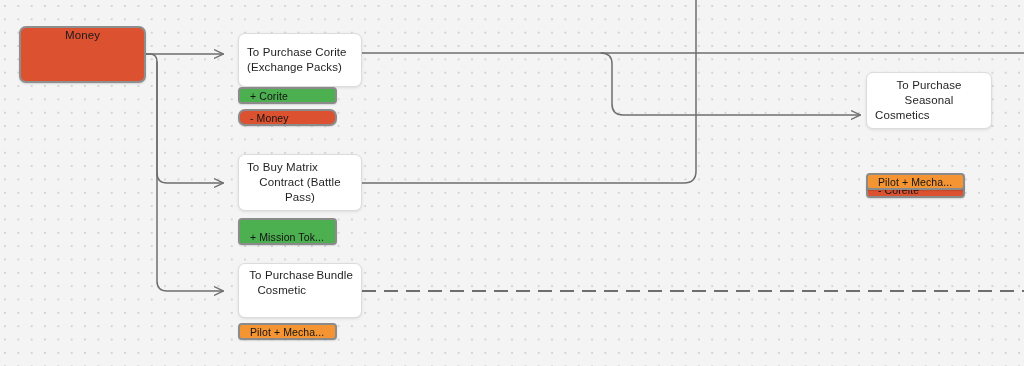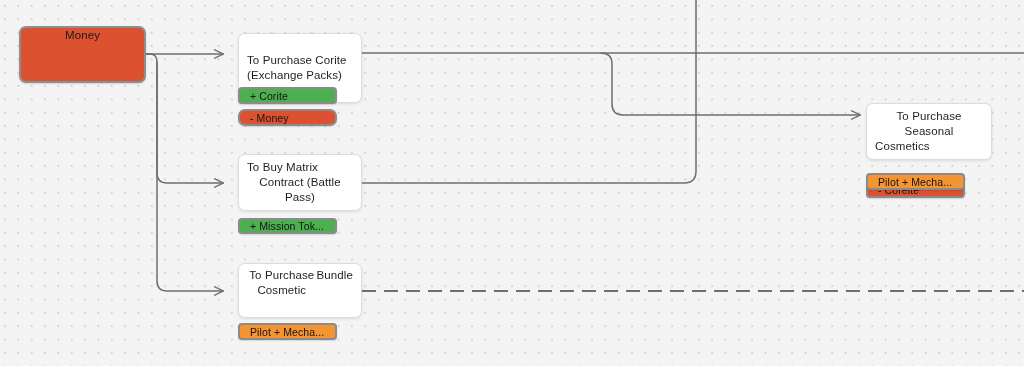--- a/index.html
+++ b/index.html
@@ -103,52 +103,52 @@
       <path d="M 362 183 L 684 183 Q 696 183 696 171 L 696 0"></path>
 
       <path d="M 362 291 L 1024 291" stroke-width="2" stroke-dasharray="14 8" stroke-linecap="butt"></path>
     </g>
   </svg>
 
   <div class="node node-resource" style="left:19px; top:26px; width:127px; height:57px;">
     <span>Money</span>
   </div>
 
-  <div class="node node-action" style="left:238px; top:33px; width:124px; height:70px; flex-direction:column;">
+  <div class="node node-action" style="left:238px; top:33px; width:124px; height:54px; flex-direction:column;">
     <span>To Purchase Corite</span>
     <span>(Exchange Packs)</span>
   </div>
 
   <div class="badge badge-gain" style="left:238px; top:87px; width:99px; height:17px;">
     <span>+ Corite</span>
   </div>
 
   <div class="badge badge-cost" style="left:238px; top:109px; width:99px; height:17px;border-radius:7px;">
     <span>- Money</span>
   </div>
 
   <div class="node node-action" style="left:238px; top:154px; width:124px; height:57px; flex-direction:column;">
     <span>To Buy Matrix</span>
     <span>Contract (Battle Pass)</span>
   </div>
 
-  <div class="badge badge-gain" style="left:238px; top:218px; width:99px; height:16px;">
+  <div class="badge badge-gain" style="left:238px; top:218px; width:99px; height:27px;">
     <span>+ Mission Tok...</span>
   </div>
 
   <div class="node node-action" style="left:238px; top:263px; width:124px; height:55px; flex-direction:row;">
     <span>To Purchase Cosmetic</span>
     <span>Bundle</span>
   </div>
 
   <div class="badge badge-unlock" style="left:238px; top:323px; width:99px; height:17px;">
     <span>Pilot + Mecha...</span>
   </div>
 
-  <div class="node node-action" style="left:866px; top:103px; width:126px; height:57px; flex-direction:column;">
+  <div class="node node-action" style="left:866px; top:72px; width:126px; height:57px; flex-direction:column;">
     <span>To Purchase Seasonal</span>
     <span>Cosmetics</span>
   </div>
 
   <div class="badge badge-cost" style="left:866px; top:149px; width:99px; height:17px;margin-top:32px;">
     <span>- Coreite</span>
   </div>
 
   <div class="badge badge-unlock" style="left:866px; top:173px; width:99px; height:17px;">
     <span>Pilot + Mecha...</span>

